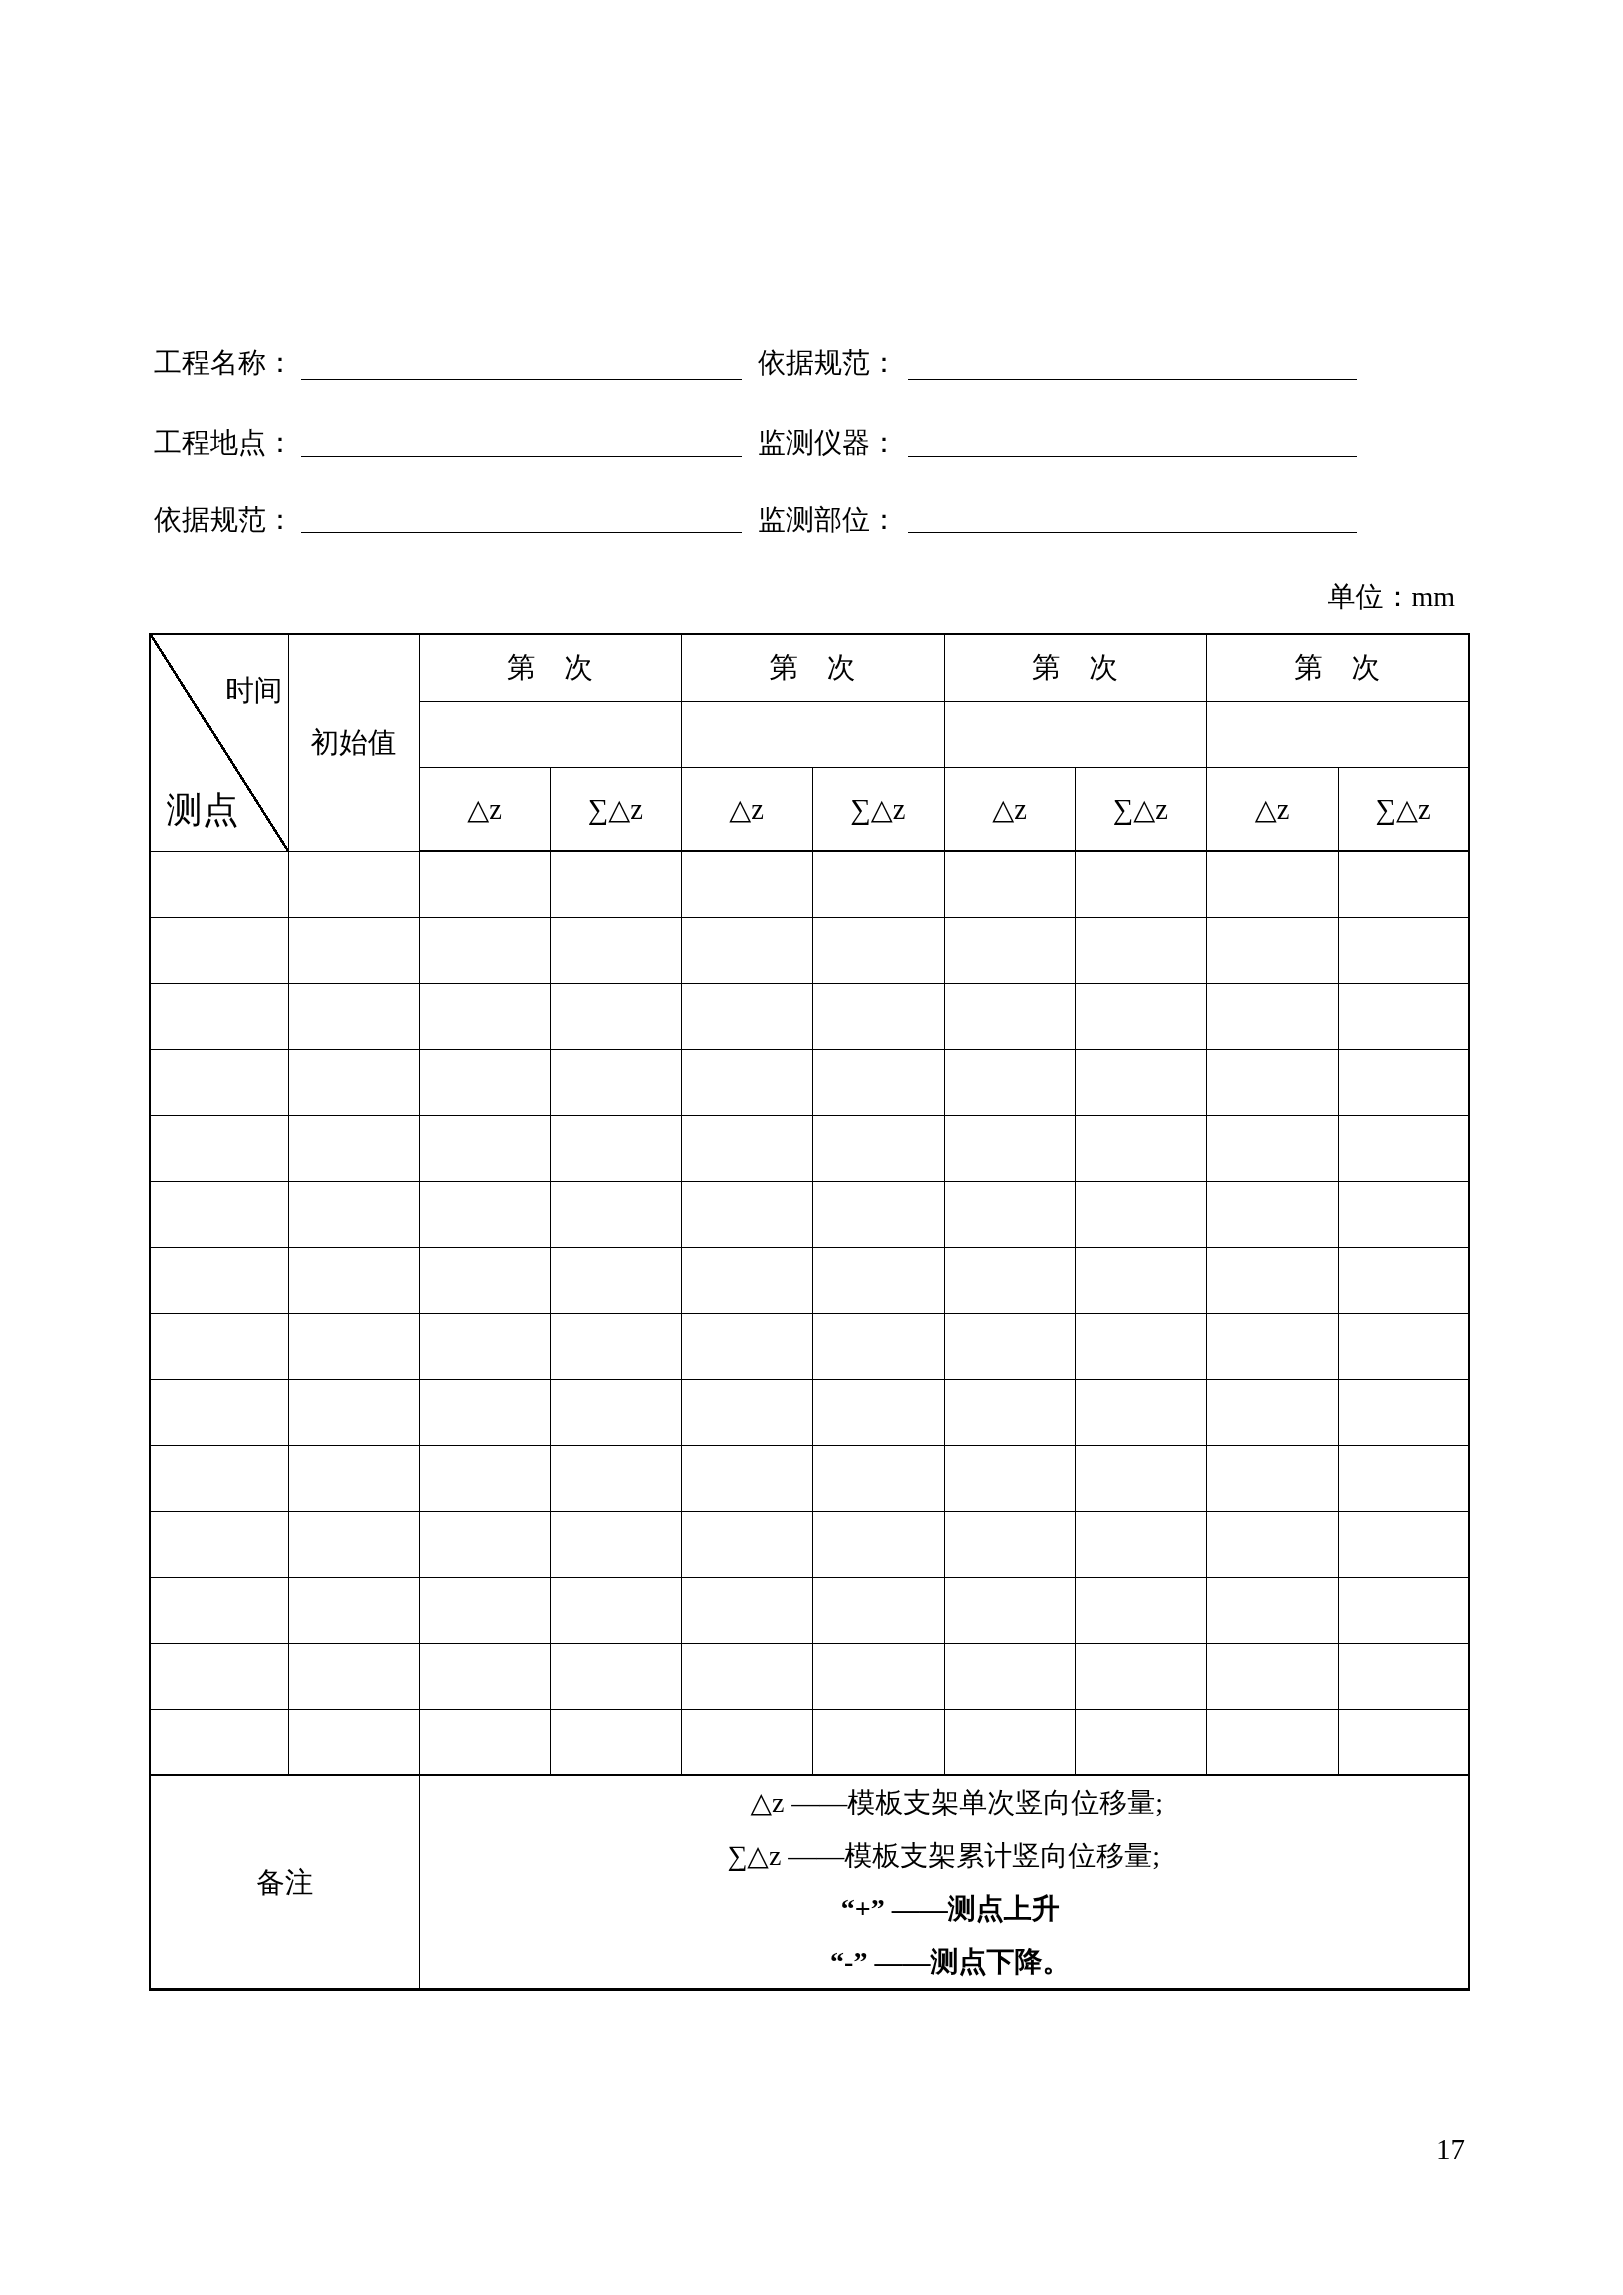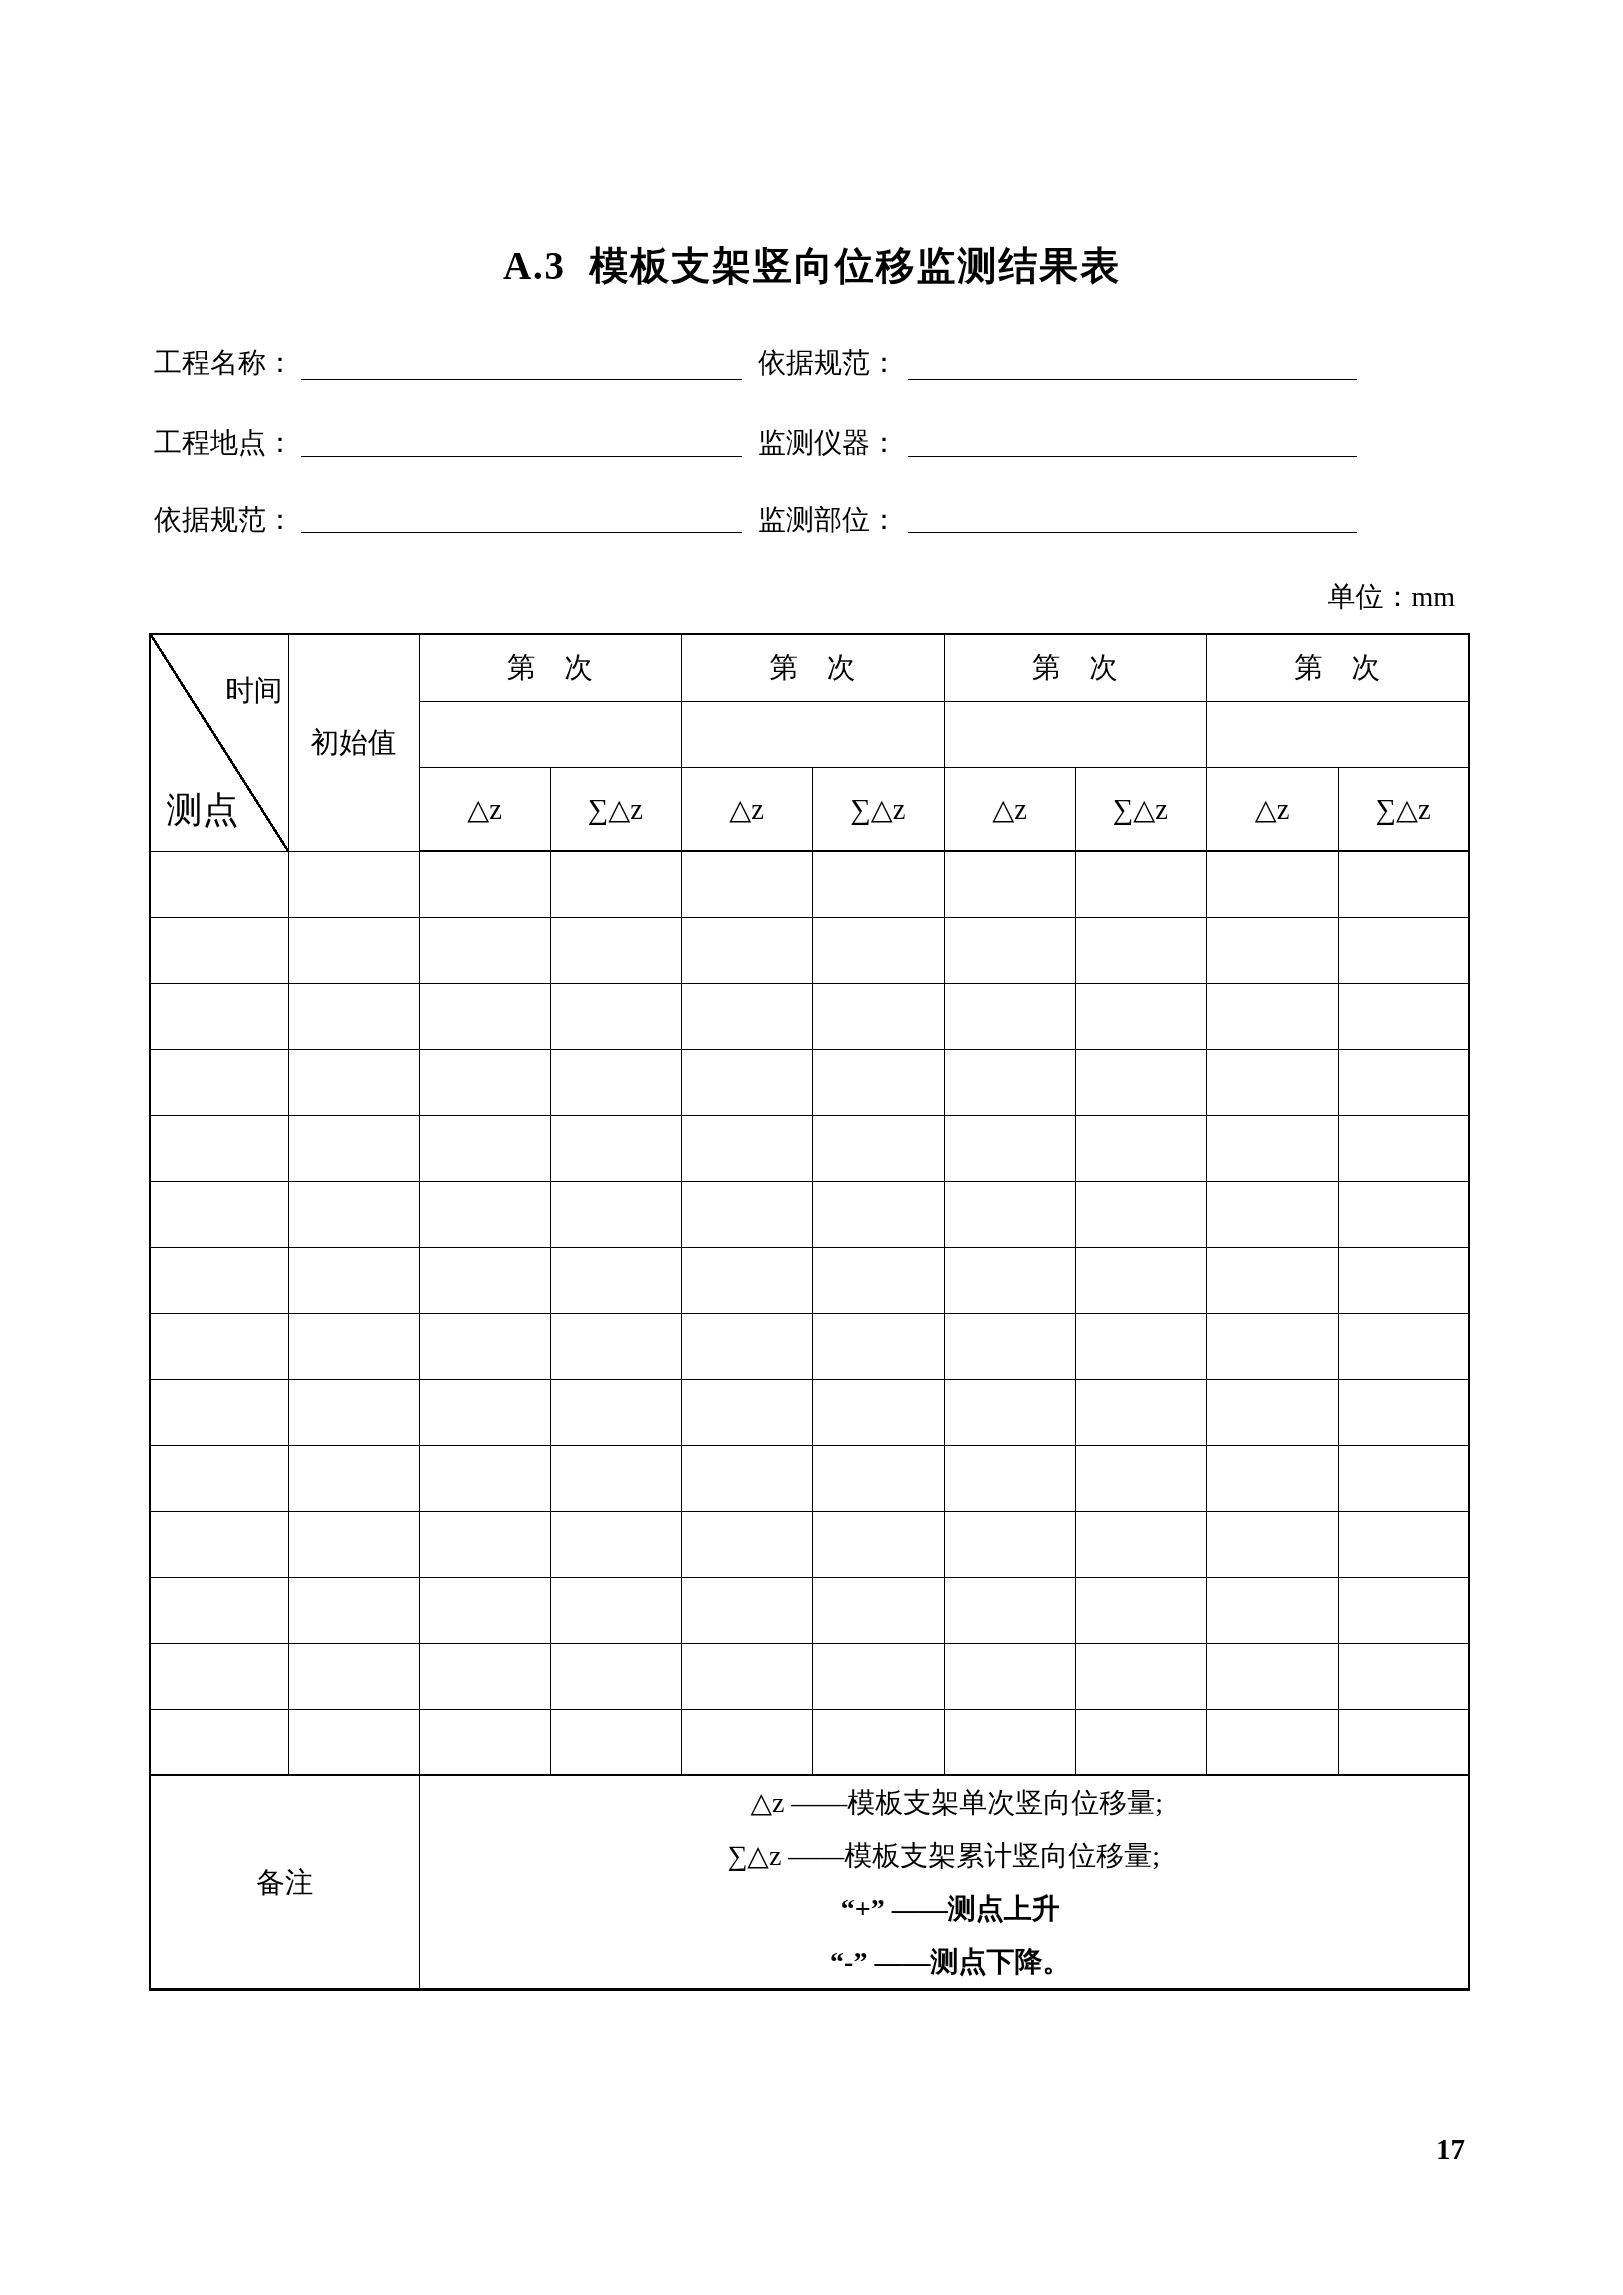--- a/index.html
+++ b/index.html
@@ -89,29 +89,27 @@
     text-align:left; vertical-align:top;
     padding:1.3px 6.5px 0 17px;
   }
   .remark-line { font-size:28px; line-height:53px; white-space:nowrap; }
   .remark-line.ind1 { padding-left:26px; }
   .remark-line.ind3, .remark-line.ind4 { padding-left:13px;font-weight:bold; }
 
   .page-number {
     position:absolute; left:1436px; top:2133px;
     font-size:29px;
-    font-weight:bold;
   }
 </style>
 </head>
 <body>
 
 <div id="page">
 
-  <div class="doc-title"><span>A.3</span><span class="title-gap"></span><span>模板支架竖向位移监测结果表</span></div>
 
   <div class="row1">
     <span class="flabel lbl-left">工程名称：</span>
     <div class="fline line-left"></div>
     <span class="flabel lbl-right">依据规范：</span>
     <div class="fline line-right"></div>
   </div>
   <div class="row2">
     <span class="flabel lbl-left">工程地点：</span>
     <div class="fline line-left"></div>

